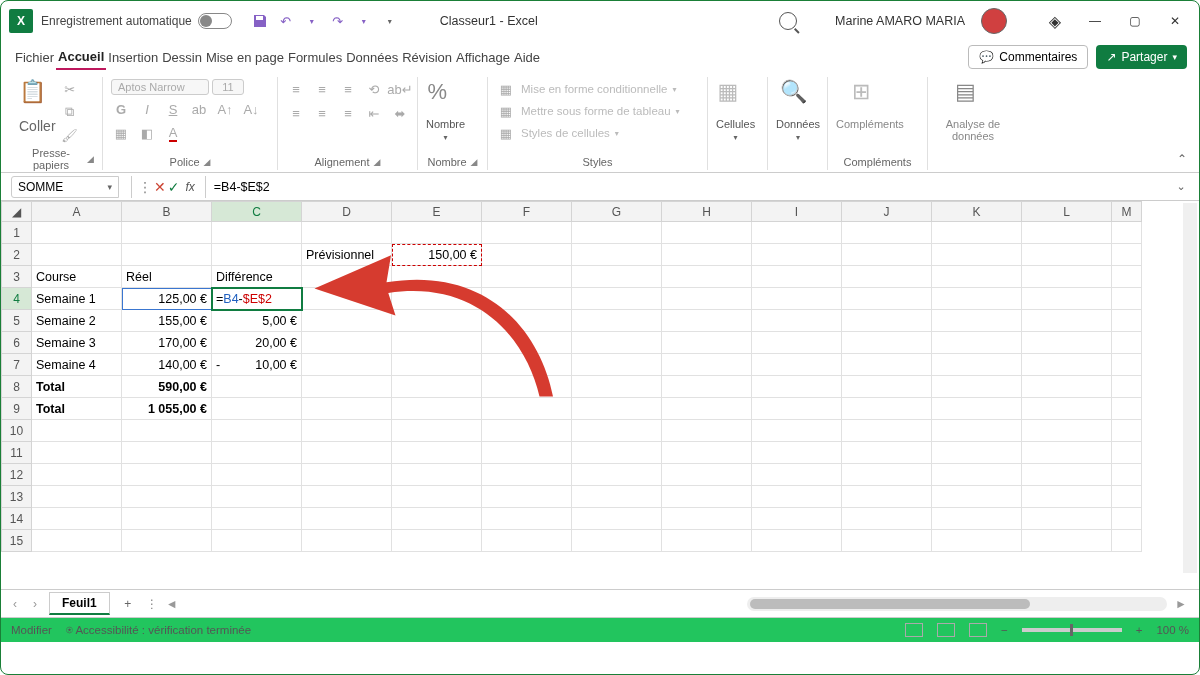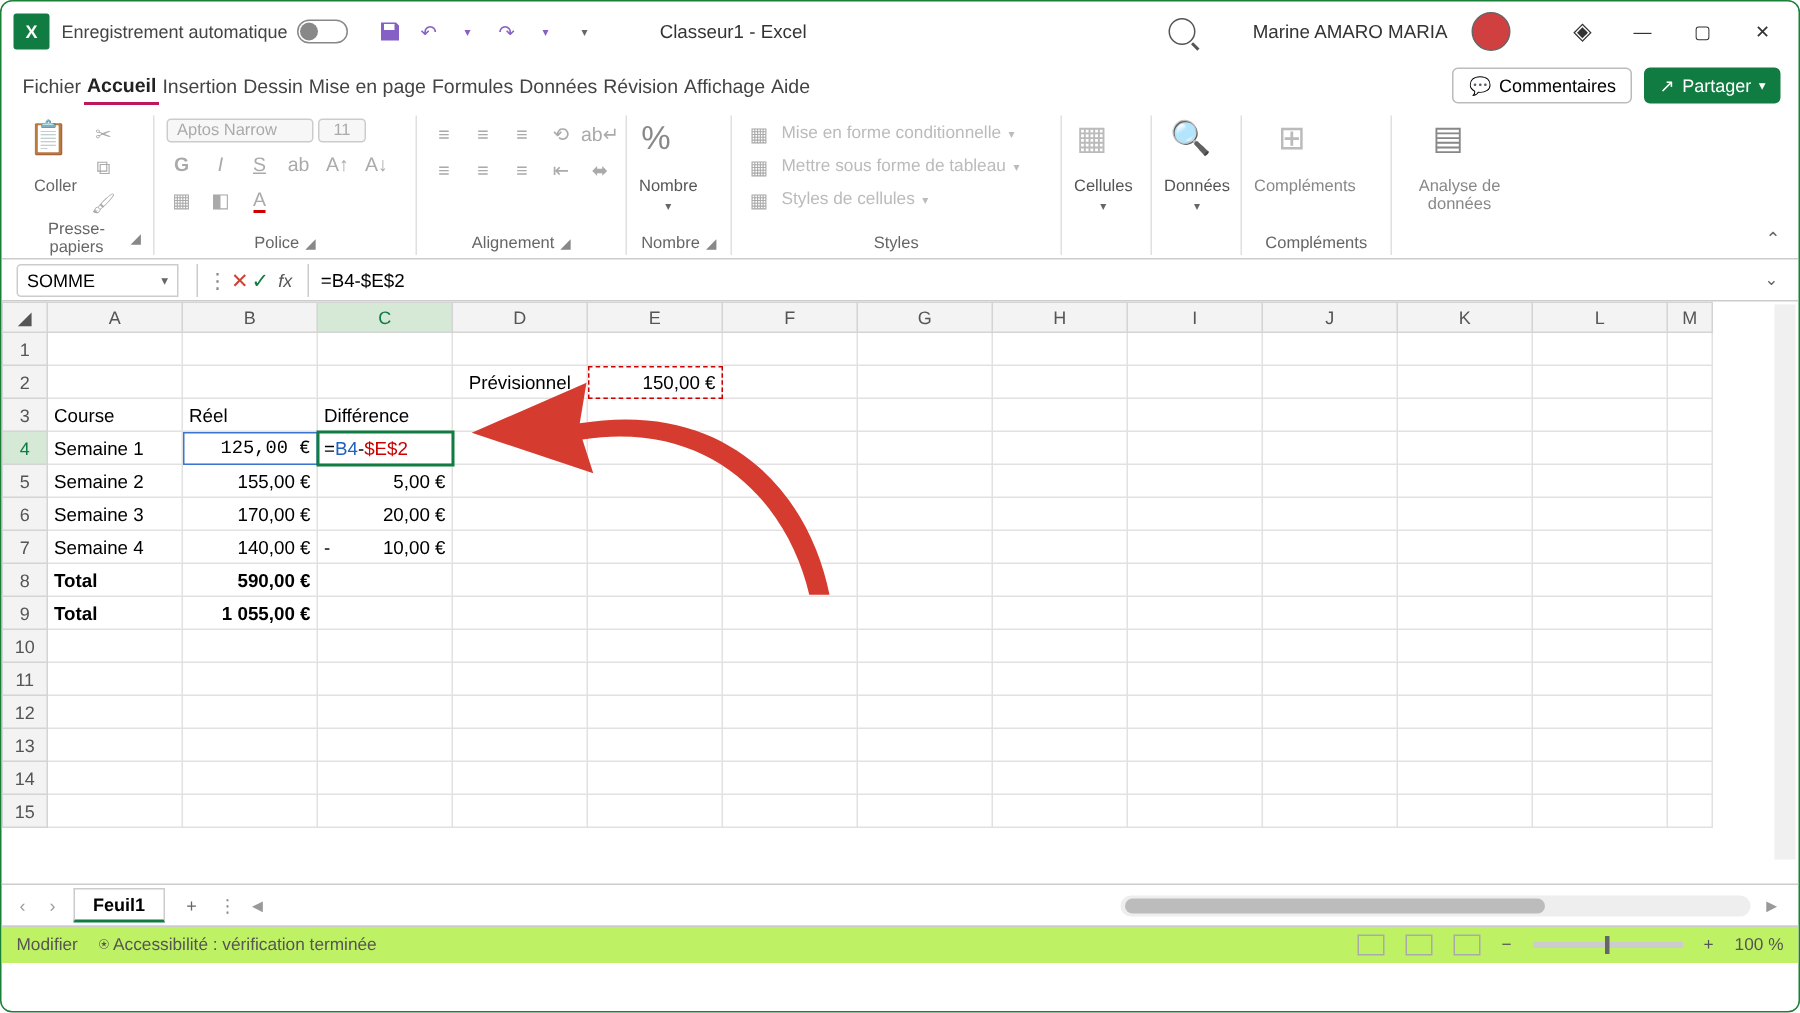--- a/index.html
+++ b/index.html
@@ -49,34 +49,34 @@
 .grid-area { position:relative; height:388px; overflow:hidden; }
 table.sheet { border-collapse:collapse; table-layout:fixed; font-size:12.5px; }
 .sheet th { background:#f3f3f3; border:1px solid #d4d4d4; font-weight:normal; color:#555; text-align:center; height:20px; font-size:12px; }
 .sheet th.col { width:90px; }
 .sheet th.rowhdr { width:30px; background:#f3f3f3; }
 .sheet td { border:1px solid #e1e1e1; height:22px; padding:0 4px; background:#fff; white-space:nowrap; }
 .sheet th.selcol, .sheet th.selrow { background:#d6e8d6; color:#107c41; }
 .num { text-align:right; }
 .bold { font-weight:bold; }
 .cell-edit { outline:2px solid #107c41; outline-offset:-1px; }
-.ref-cell { outline:1.5px solid #3a76d0; outline-offset:-1px;font-family:Liberation Mono, monospace; }
+.ref-cell { outline:1.5px solid #3a76d0; outline-offset:-1px; }
 .ref-cell2 { outline:1.5px dashed #c00; outline-offset:-1px; }
 .formula-txt { font-family:Consolas,monospace; display:inline; }
 .c-blue { color:#2060c0; }
 .c-red { color:#c00; }
 .arrow-overlay { position:absolute; left:290px; top:38px; width:290px; height:180px; pointer-events:none; }
 .sheet-tabs { height:28px; border-top:1px solid #ccc; display:flex; align-items:center; padding:0 8px; gap:8px; font-size:12px; }
 .st-nav { color:#999; padding:0 4px; }
 .sheet-tab { padding:3px 12px; border:1px solid #ccc; border-bottom:2px solid #107c41; border-radius:0; background:#fff; font-weight:600; font-size:12px; }
 .st-add { width:20px; height:20px; display:flex; align-items:center; justify-content:center; color:#666; }
 .hscroll { flex:1; margin-left:auto; display:flex; align-items:center; gap:4px; }
 .scroll-track { flex:1; height:14px; background:#eee; border-radius:7px; position:relative; max-width:420px; margin-left:auto; }
 .scroll-thumb { position:absolute; left:3px; top:2px; width:280px; height:10px; background:#bcbcbc; border-radius:5px; }
-.statusbar { height:24px; border-top:1px solid #ccc; display:flex; align-items:center; padding:12px 10px; font-size:11.5px; color:#555; gap:14px; background:#bef264; }
+.statusbar { height:24px; border-top:1px solid #ccc; display:flex; align-items:center; padding:12px 10px; font-size:11.5px; color:#555; gap:14px; background:#22c55e; }
 .sb-spacer { flex:1; }
 .zoom-slider { width:100px; height:4px; background:#ccc; position:relative; }
 .zoom-slider::after { content:""; position:absolute; left:48px; top:-4px; width:3px; height:12px; background:#666; }
 .view-ic { width:18px; height:14px; border:1px solid #aaa; display:inline-block; }
 </style>
 </head>
 <body>
 
 <div class="titlebar">
   <div class="xl-logo">X</div>
@@ -130,21 +130,21 @@
         <span style="font-size:9px;">▾</span>
       </button>
   </div>
 </div>
 
 <div class="ribbon">
   <div class="group" style="width:92px;">
     <div class="group-body">
       <div class="vstack">
         <div class="big-ic">📋</div>
-        <span style="font-size:11px;color:#666;">Coller</span>
+        <span style="font-size:14px;color:#666;">Coller</span>
       </div>
       <div class="vstack disabled">
         <span class="ic">✂</span>
         <span class="ic">⧉</span>
         <span class="ic">🖌</span>
       </div>
     </div>
     <div class="group-label">
         <span>Presse-papiers</span>
         <span class="launcher">◢</span>
@@ -339,21 +339,21 @@
           <td></td>
           <td></td>
           <td></td>
           <td></td>
         </tr>
   <tr>
           <th class="rowhdr">2</th>
           <td></td>
           <td></td>
           <td></td>
-    <td class="num" style="text-align:center;">Prévisionnel</td>
+    <td class="num" style="text-align:left;">Prévisionnel</td>
     <td class="num ref-cell2">150,00 €</td>
     <td></td>
           <td></td>
           <td></td>
           <td></td>
           <td></td>
           <td></td>
           <td></td>
           <td></td>
         </tr>

